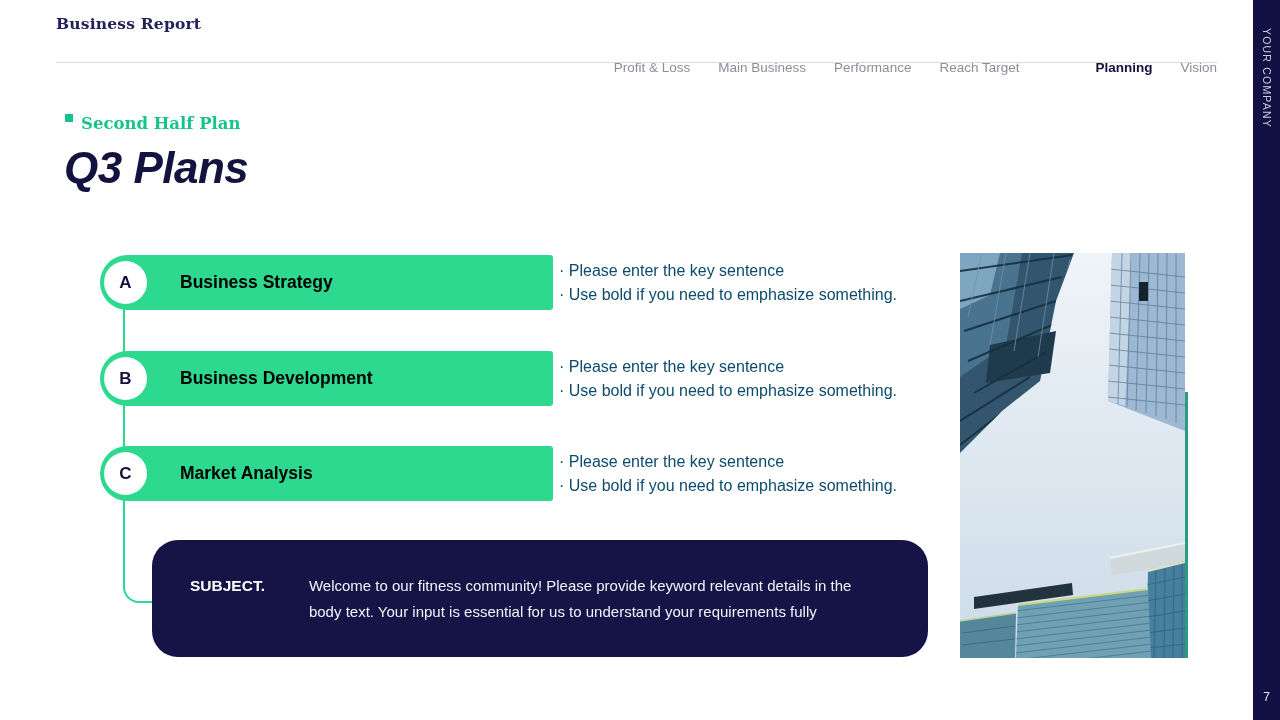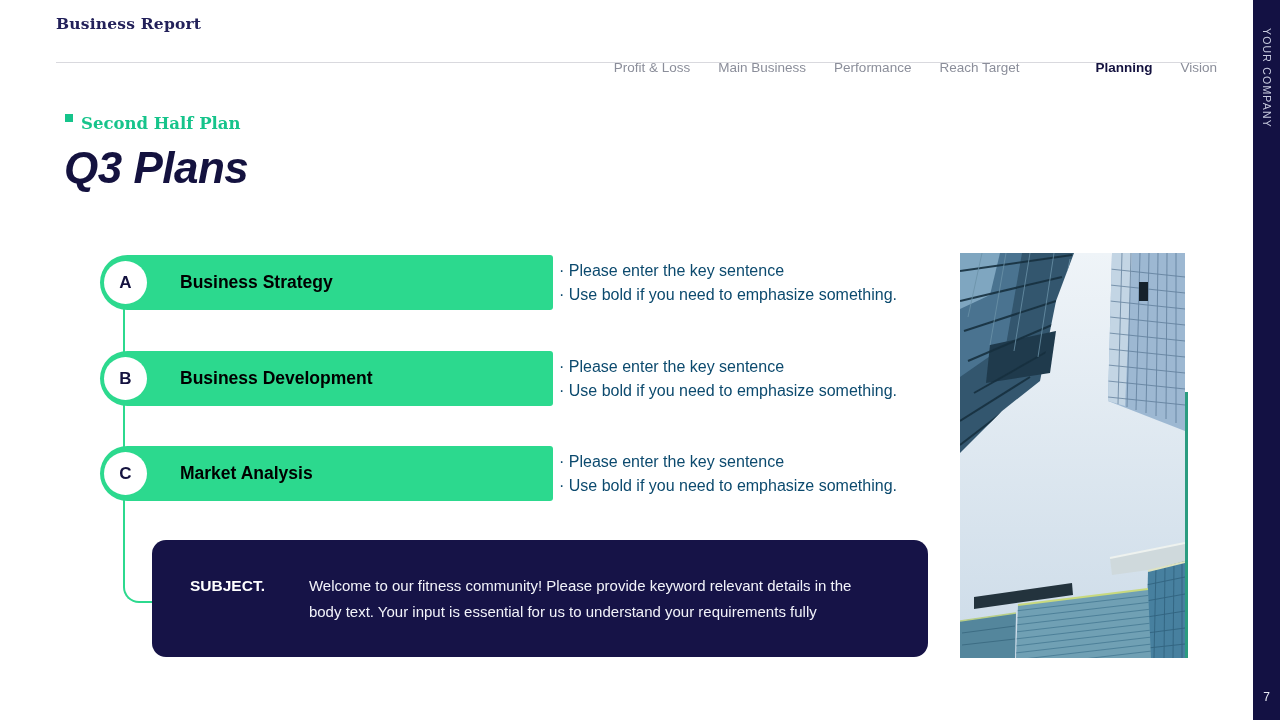--- a/index.html
+++ b/index.html
@@ -39,21 +39,21 @@
          border-radius:28px 3px 3px 28px;}
   .circle{position:absolute;left:4px;top:6px;width:43px;height:43px;border-radius:50%;
          background:#ffffff;display:flex;align-items:center;justify-content:center;
          font-weight:700;font-size:17px;color:#14123f;}
   .btitle{position:absolute;left:80px;top:0;height:54px;display:flex;align-items:center;
          font-weight:700;font-size:17.5px;color:#000000;}
   .notes{position:absolute;left:459px;top:4px;font-size:16px;line-height:24px;color:#0c4a6e;}
 
   
   .subject{position:absolute;left:152px;top:540px;width:776px;height:117px;background:#161347;
-         border-radius:14px;display:flex;align-items:flex-start;padding:33px 44px 0 38px;
+         border-radius:26px;display:flex;align-items:flex-start;padding:33px 44px 0 38px;
          box-sizing:border-box;gap:44px;}
   .slabel{flex:none;color:#ffffff;font-weight:700;font-size:15.5px;line-height:25px;}
   .sbody{margin:0;color:#f2f3fa;font-size:15px;line-height:25.5px;max-width:596px;}
 
   
   .photo{position:absolute;left:960px;top:253px;width:225px;height:405px;margin:0;}
   .photo svg{display:block;width:100%;height:100%;}
   .edge-line{position:absolute;left:1185px;top:392px;width:3px;height:266px;background:#2b9c80;}
 </style>
 </head>

